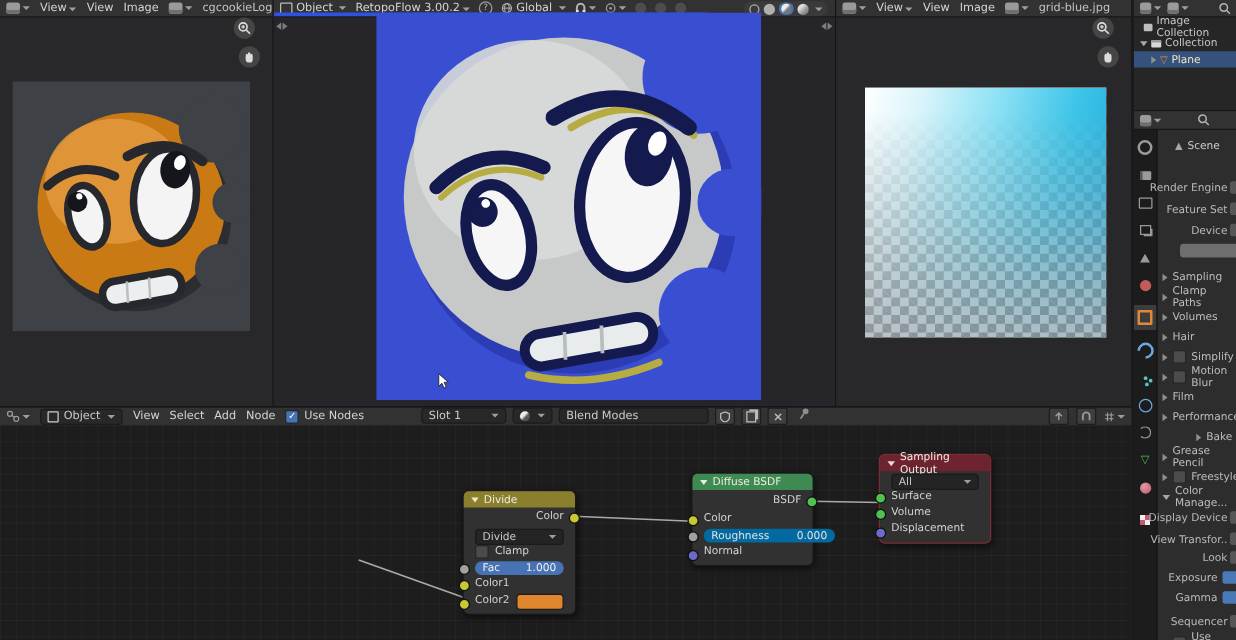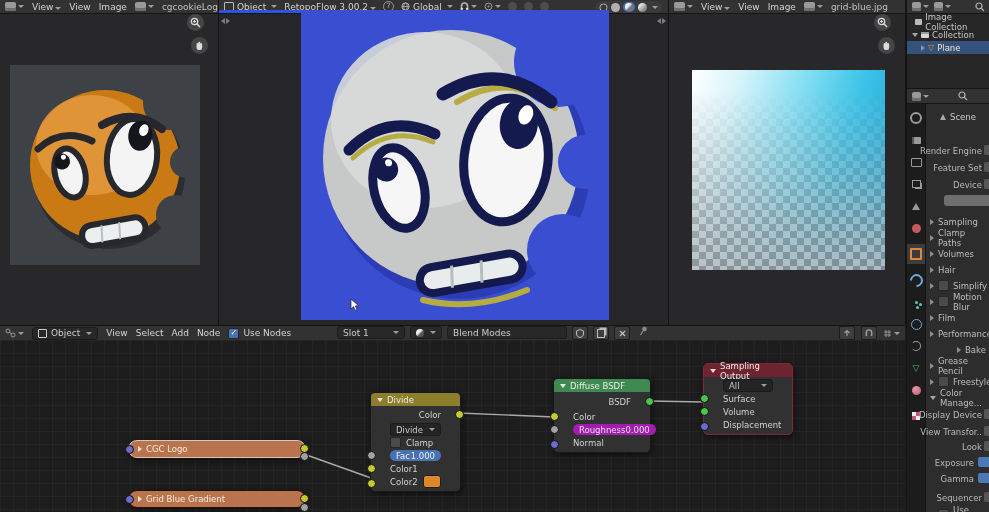--- a/index.html
+++ b/index.html
@@ -27,21 +27,21 @@
   .tr{width:0;height:0;border-top:3px solid transparent;border-bottom:3px solid transparent;border-left:4px solid #7c7c7c;}
   
   #node-canvas{position:absolute;left:0;top:14px;right:0;bottom:0;background-color:#1d1d1d;
     background-image:linear-gradient(rgba(255,255,255,.03) 1px,transparent 1px),
                      linear-gradient(90deg,rgba(255,255,255,.03) 1px,transparent 1px);
     background-size:13px 13px;}
   .node{position:absolute;background:#313131;border:1px solid #181818;border-radius:5px;
         box-shadow:1px 2px 6px rgba(0,0,0,.55);font-size:8.5px;color:#d2d2d2;}
   .nhead{height:13px;display:flex;align-items:center;gap:4px;padding:0 6px;
          border-radius:4px 4px 0 0;color:#ecece4;}
-  .nrow{position:relative;height:13px;display:flex;align-items:center;padding:0 19px;gap:5px;}
+  .nrow{position:relative;height:13px;display:flex;align-items:flex-start;padding:0 9px;gap:5px;}
   .nrow.rt{justify-content:flex-end;}
   .sock{position:absolute;width:7px;height:7px;border-radius:50%;border:1px solid #0e0e0e;
         top:50%;margin-top:-4.5px;}
   .sock.l{left:-4px;} .sock.r{right:-4px;}
   .dd{flex:1;height:11px;background:#242424;border:1px solid #1a1a1a;border-radius:3px;
       display:flex;align-items:center;justify-content:space-between;padding:0 5px;color:#c9c9c9;}
   .slider{flex:1;height:11px;border-radius:6px;display:flex;align-items:center;
           justify-content:space-between;padding:0 6px;color:#f0f0f0;}
   .cb{display:inline-block;width:9px;height:9px;background:#4b4b4b;border:1px solid #262626;
       border-radius:2px;flex:none;}
@@ -336,35 +336,21 @@
     </div>
 
     <div id="node-canvas">
 
       <svg width="905" height="172" style="position:absolute;inset:0;">
         <line x1="287" y1="108" x2="371" y2="138" stroke="#aaaaaa" stroke-width="1.4"></line>
         <line x1="459" y1="73" x2="554" y2="77" stroke="#aaaaaa" stroke-width="1.4"></line>
         <line x1="649" y1="61" x2="704" y2="62" stroke="#aaaaaa" stroke-width="1.4"></line>
       </svg>
 
-      <div class="cnode" style="left:128px;top:100px;width:158px;border-color:#d8c7bb;">
-        <span class="tri-r" style="border-left-color:#f0e4da;"></span>
-        <span>CGC Logo</span>
-        <span class="sock l" style="background:#6b6bc9;"></span>
-        <span class="sock" style="right:-4px;top:3px;margin-top:0;background:#c8c832;"></span>
-        <span class="sock" style="right:-4px;top:11px;margin-top:0;background:#a1a1a1;"></span>
-      </div>
-
-      <div class="cnode" style="left:128px;top:150px;width:158px;">
-        <span class="tri-r" style="border-left-color:#f0e4da;"></span>
-        <span>Grid Blue Gradient</span>
-        <span class="sock l" style="background:#6b6bc9;"></span>
-        <span class="sock" style="right:-4px;top:3px;margin-top:0;background:#c8c832;"></span>
-        <span class="sock" style="right:-4px;top:12px;margin-top:0;background:#a1a1a1;"></span>
-      </div>
+
 
       <div class="node" style="left:370px;top:52px;width:89px;">
         <div class="nhead" style="background:#8b7f2e;">
           <span class="tri-d" style="border-top-color:#efe9cd;"></span>
           <span>Divide</span>
         </div>
         <div class="nrow rt" style="margin-top:2px;">
           <span>Color</span>
           <span class="sock r" style="background:#c8c832;"></span>
         </div>
@@ -403,21 +389,21 @@
         </div>
         <div class="nrow rt" style="margin-top:3px;">
           <span>BSDF</span>
           <span class="sock r" style="background:#4fc14f;"></span>
         </div>
         <div class="nrow" style="margin-top:2px;">
           <span>Color</span>
           <span class="sock l" style="background:#c8c832;"></span>
         </div>
         <div class="nrow">
-          <span class="slider" style="background:#a21caf;color:#e2e2e2;">
+          <span class="slider" style="background:#0369a1;color:#e2e2e2;gap:22px;">
             <span>Roughness</span>
               <span>0.000</span>
           </span>
           <span class="sock l" style="background:#a1a1a1;"></span>
         </div>
         <div class="nrow" style="padding-bottom:3px;">
           <span>Normal</span>
           <span class="sock l" style="background:#6b6bc9;"></span>
         </div>
       </div>

